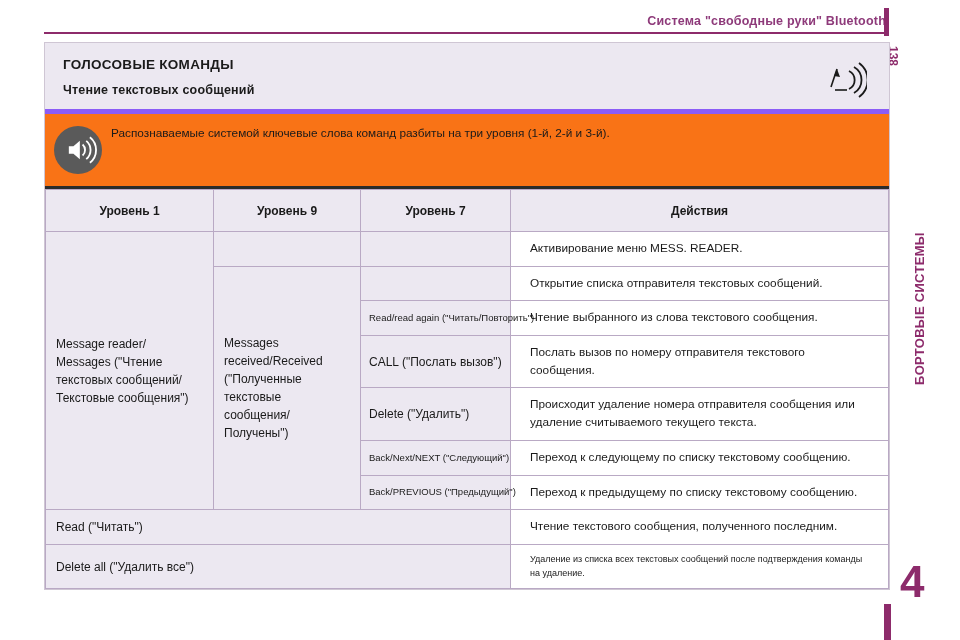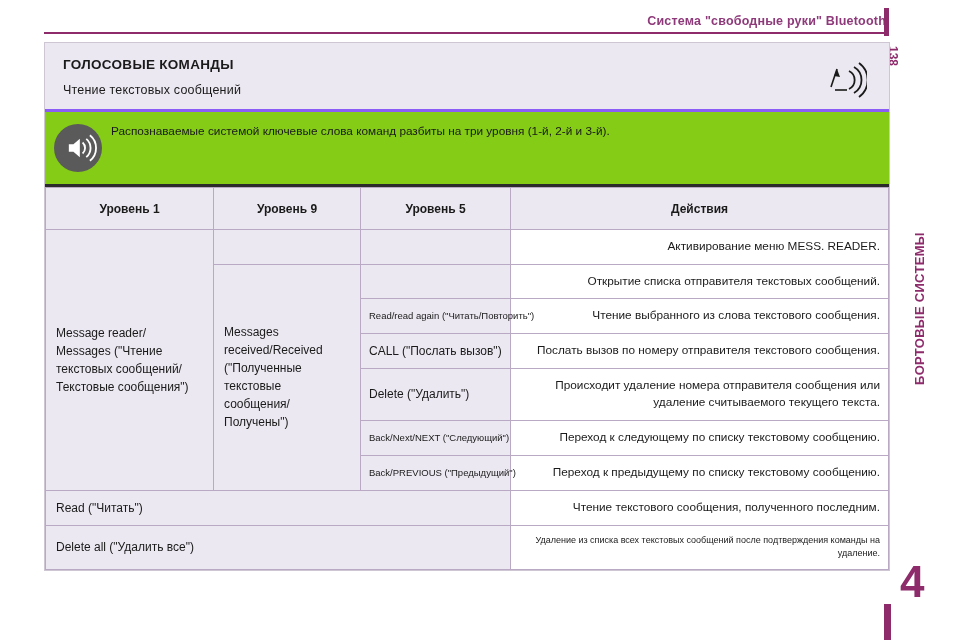--- a/index.html
+++ b/index.html
@@ -90,45 +90,45 @@
     position: absolute;
     top: 42px; left: 44px;
     width: 846px;
     border: 1px solid #cfc6d4;
     background: #ffffff;
   }
   .title-box {
     background: #ece8f1;
     padding: 14px 18px 12px 18px;
     position: relative;
-    border-bottom: 3px solid #8b5cf6;
+    border-bottom: 5px solid #8b5cf6;
   }
   .title-main {
     font-size: 13.5px;
     font-weight: bold;
     color: #1a1a1a;
     letter-spacing: .3px;
     margin-bottom: 11px;
   }
   .title-sub {
     font-size: 12.5px;
-    font-weight: normal;
+    font-weight: bold;
     color: #1a1a1a;
     letter-spacing: .2px;
   }
   .voice-wave-icon {
     position: absolute;
     right: 22px;
     top: 14px;
     width: 46px; height: 44px;
   }
 
   .note-box {
     display: flex;
-    background: #84cc16;
+    background: #f97316;
     border-bottom: 3px solid #2b2b2b;
     padding: 10px 0 12px 0;
   }
   .note-icon-cell {
     width: 66px;
     display: flex;
     align-items: flex-start;
     justify-content: center;
     padding-top: 2px;
   }
@@ -185,23 +185,22 @@
     padding: 6px 8px;
     white-space: nowrap;
   }
   td.lvl3.big {
     font-size: 12px;
   }
   td.act {
     background: #ffffff;
     font-size: 11.8px;
     color: #1a1a1a;
-    padding: 8px 8px;
+    padding: 8px 19px;
     line-height: 1.5;
-    text-align: right;
   }
   td.act.small {
     font-size: 9px;
   }
   .empty-cell { background: #ece8f1; }
 
   .col1 { width: 168px; }
   .col2 { width: 147px; }
   .col3 { width: 150px; }
   .col4 { width: auto; }
@@ -257,21 +256,21 @@
       <colgroup>
         <col class="col1">
           <col class="col2">
           <col class="col3">
           <col class="col4">
       </colgroup>
       <thead>
         <tr>
           <th>Уровень 1</th>
           <th>Уровень 9</th>
-          <th>Уровень 5</th>
+          <th>Уровень 7</th>
           <th>Действия</th>
         </tr>
       </thead>
       <tbody>
         <tr>
           <td class="lvl lvl1" rowspan="7">Message reader/ Messages ("Чтение текстовых сообщений/ Текстовые сообщения")</td>
           <td class="empty-cell"></td>
           <td class="empty-cell"></td>
           <td class="act">Активирование меню MESS. READER.</td>
         </tr>

